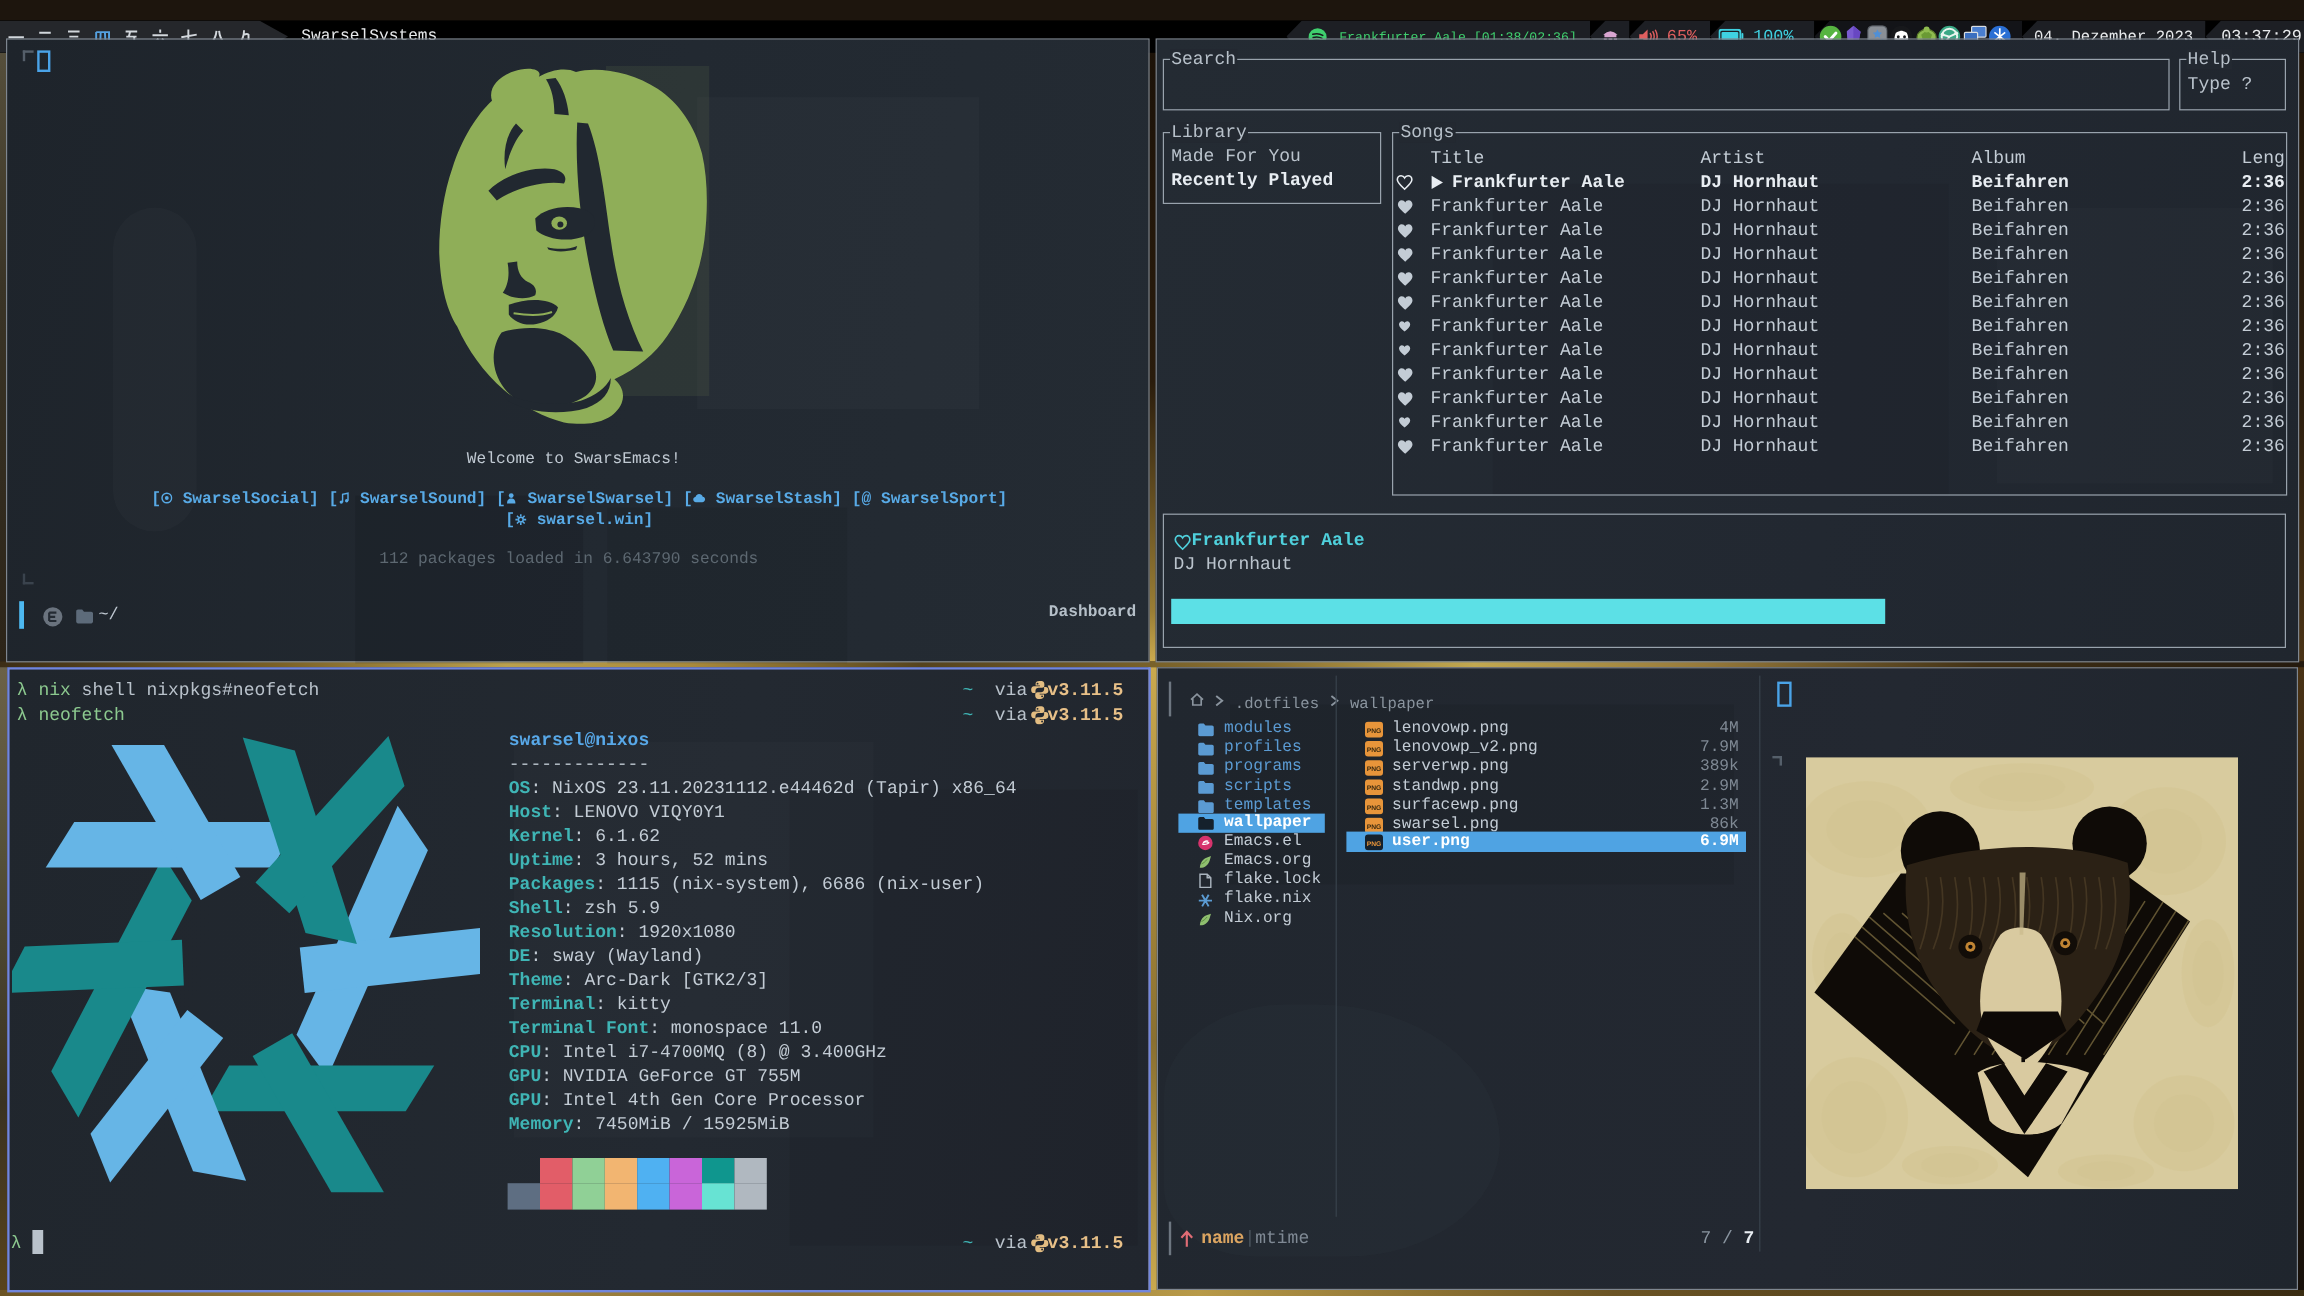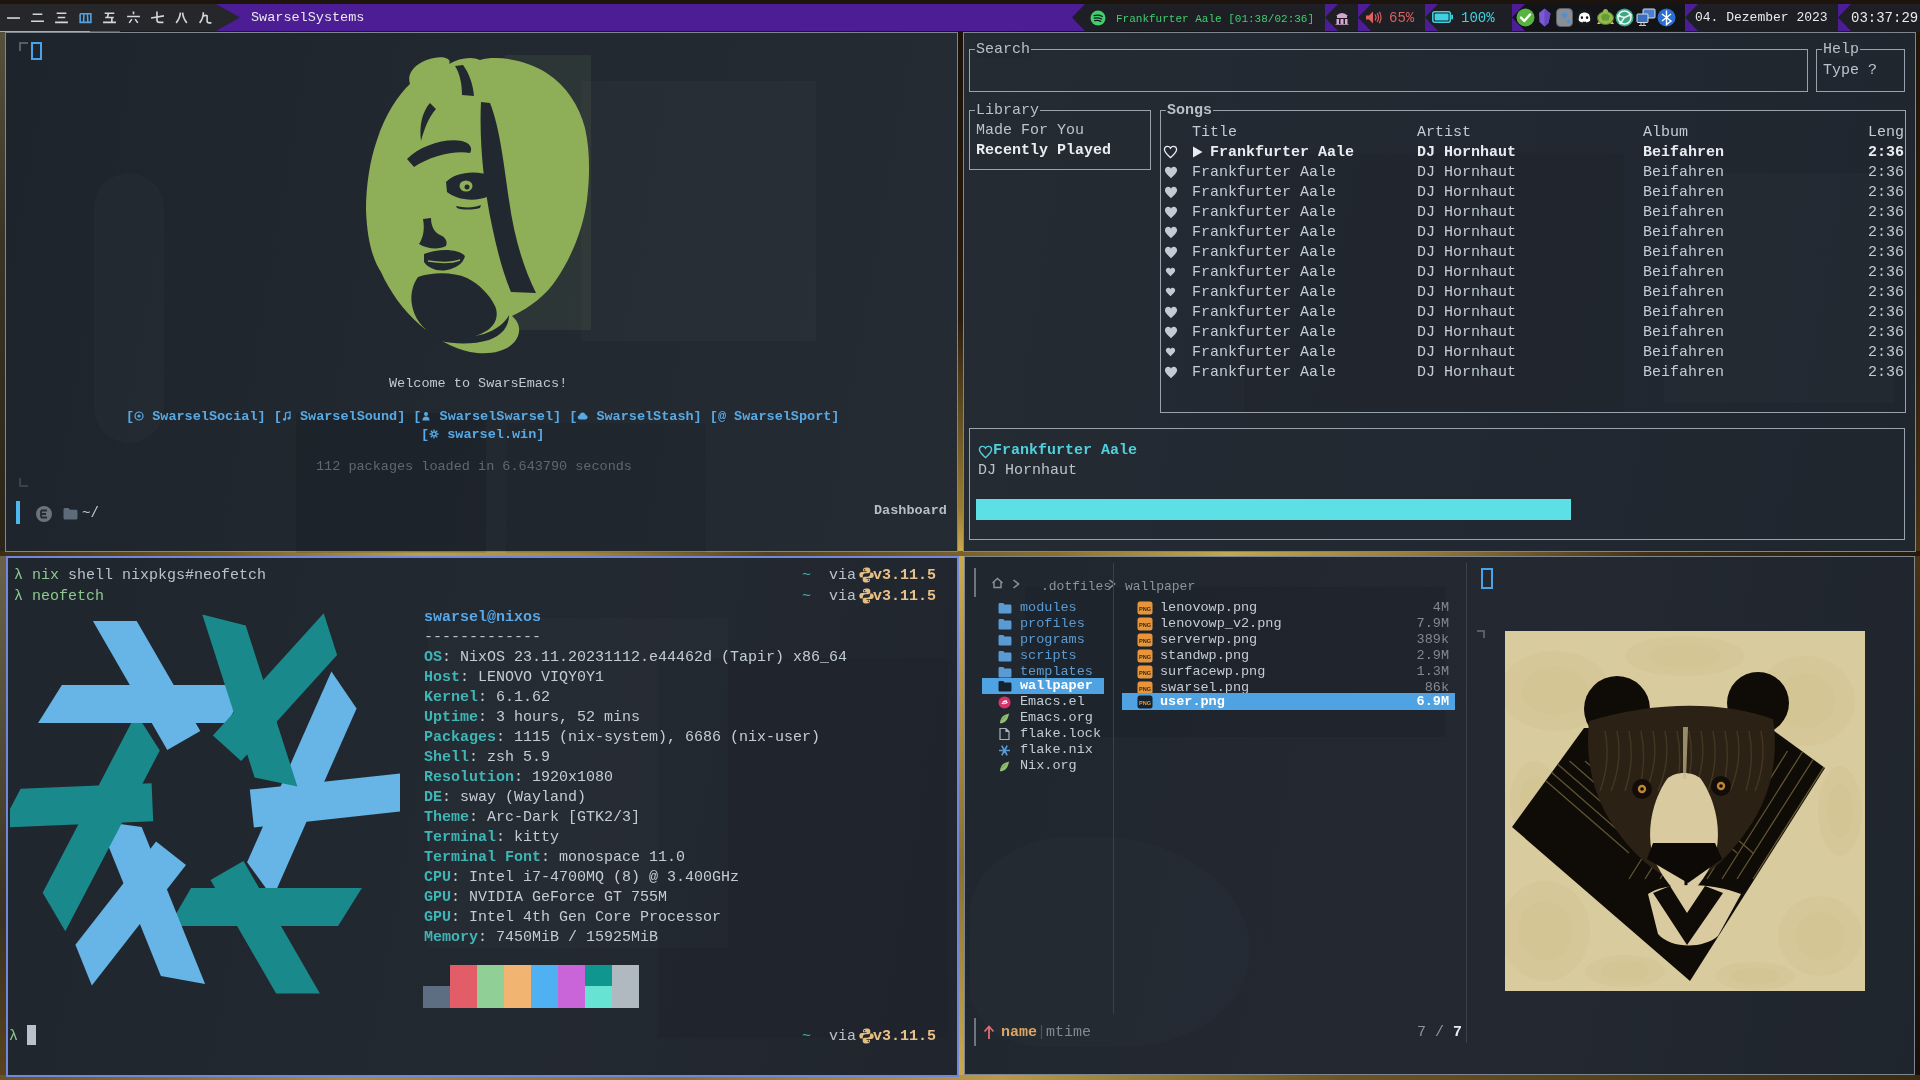--- a/index.html
+++ b/index.html
@@ -13,21 +13,21 @@
   #wp-mid{left:0;top:551px;width:1920px;height:5px;background:linear-gradient(90deg,#3c2d15 0,#7a6026 12%,#baa04e 22%,#a8893c 30%,#55431e 40%,#8a7030 55%,#c2a850 64%,#96793a 74%,#403015 86%,#241a0e 100%);}
   #wp-bot{left:0;top:1075px;width:1920px;height:5px;background:linear-gradient(90deg,#6b5424 0,#a98b42 18%,#8a7034 35%,#b89a48 52%,#6b5424 70%,#3a2c12 100%);}
   #wp-l1{left:0;top:32px;width:5px;height:519px;background:linear-gradient(180deg,#57503c 0,#3a3426 40%,#2c2418 100%);}
   #wp-l2{left:0;top:556px;width:6px;height:519px;background:linear-gradient(180deg,#6b6148 0,#55503a 30%,#3a3222 70%,#58431c 100%);}
   #wp-r1{left:1915px;top:32px;width:5px;height:519px;background:linear-gradient(180deg,#221609 0,#2e1f0e 60%,#4a3315 100%);}
   #wp-r2{left:1915px;top:556px;width:5px;height:519px;background:linear-gradient(180deg,#4a3315 0,#2a1c0c 50%,#17100a 100%);}
   #wp-g1{left:958px;top:32px;width:5px;height:519px;background:linear-gradient(180deg,#1c1208 0,#2a1c0c 55%,#9a7e35 92%,#caa94e 100%);}
   #wp-g2{left:957px;top:556px;width:7px;height:519px;background:linear-gradient(180deg,#caa94e 0,#ab8c3c 30%,#8a7030 60%,#caa94e 100%);}
 
   
-  #bar{left:0;top:4px;width:1920px;height:27px;background:#4c1d95;}
+  #bar{left:0;top:17px;width:1920px;height:27px;background:#000000;}
   #wsseg{position:absolute;left:0;top:0;height:27px;width:240px;background:#25272b;clip-path:polygon(0 0,216px 0,240px 13.5px,216px 27px,0 27px);}
   .mod{position:absolute;top:0;height:27px;background:#1d1f24;}
 
   
   #emacs{left:5px;top:32px;width:951px;height:518px;background:linear-gradient(100deg,#1e242b 0%,#222931 55%,#242b33 100%);border:1px solid #7e8690;}
   #music{left:963px;top:32px;width:951px;height:518px;background:linear-gradient(100deg,#242b33 0%,#222831 60%,#20262e 100%);border:1px solid #7e8690;}
   #kitty{left:6px;top:556px;width:949px;height:517px;background:linear-gradient(100deg,#20262d 0%,#232931 60%,#21262e 100%);border:2px solid #7186dd;}
   #yazi{left:964px;top:556px;width:949px;height:517px;background:linear-gradient(100deg,#21272f 0%,#232831 60%,#1f252d 100%);border:1px solid #7e8690;}
 
   
@@ -225,21 +225,21 @@
     </div>
   <div class="tbox" style="left:852px;top:16px;width:87px;height:41px;">
       <span class="tlabel">Help</span>
     <span class="t" style="left:6px;top:13px;">Type ?</span>
     </div>
   <div class="tbox" style="left:5px;top:77px;width:180px;height:58px;">
       <span class="tlabel">Library</span>
     <span class="t" style="left:6px;top:12px;">Made For You</span>
     <span class="t b" style="left:6px;top:32px;color:#e8edf2;">Recently Played</span>
     </div>
-  <div class="tbox" style="left:196px;top:77px;width:744px;height:301px;font-weight:bold;">
+  <div class="tbox" style="left:196px;top:77px;width:744px;height:301px;">
       <span class="tlabel">Songs</span>
     </div>
   <span class="row" style="left:228px;top:90px;">Title</span>
   <span class="row" style="left:453px;top:90px;">Artist</span>
   <span class="row" style="left:679px;top:90px;">Album</span>
   <span class="row" style="left:904px;top:90px;">Leng</span>
   <div id="songrows">
   <svg class="abs" style="left:199px;top:112px" width="15" height="14" viewBox="0 0 16 15" fill="none" stroke="#e8edf2" stroke-width="1.4">
         <path d="M8 13.5C4.5 10.2 1.5 7.8 1.5 5.2 1.5 3.1 3 1.5 4.9 1.5 6.2 1.5 7.4 2.3 8 3.4 8.6 2.3 9.8 1.5 11.1 1.5 13 1.5 14.5 3.1 14.5 5.2 14.5 7.8 11.5 10.2 8 13.5Z"></path>
       </svg>
@@ -421,21 +421,21 @@
 <div class="win" id="yazi">
   <div class="abs" style="left:5px;top:280px;width:280px;height:210px;background:rgba(120,150,170,0.03);border-radius:40% 60% 50% 30%;"></div>
   <div class="abs" style="left:60px;top:30px;width:420px;height:150px;background:rgba(0,0,0,0.07);"></div>
   <div class="abs" style="left:9px;top:11px;width:2px;height:29px;background:#6d7680;"></div>
   <svg class="abs" style="left:26px;top:20px" width="13" height="12" viewBox="0 0 13 12" fill="none" stroke="#8a949e" stroke-width="1.4">
       <path d="M1.5 6L6.5 1.5L11.5 6M3 5V10.5H10V5"></path>
     </svg>
   <svg class="abs" style="left:47px;top:22px" width="8" height="10" viewBox="0 0 8 10" fill="none" stroke="#8a949e" stroke-width="1.6">
       <path d="M1.5 1L6.5 5L1.5 9"></path>
     </svg>
-  <span class="t" style="left:76px;top:22px;color:#8a949e;font-size:13px;">.dotfiles</span>
+  <span class="t" style="left:64px;top:22px;color:#8a949e;font-size:13px;">.dotfiles</span>
   <svg class="abs" style="left:143px;top:22px" width="8" height="10" viewBox="0 0 8 10" fill="none" stroke="#8a949e" stroke-width="1.6">
       <path d="M1.5 1L6.5 5L1.5 9"></path>
     </svg>
   <span class="t" style="left:160px;top:22px;color:#8a949e;font-size:13px;">wallpaper</span>
   <svg class="abs" style="left:33px;top:45px" width="14" height="12" viewBox="0 0 15 13" fill="#5b9bd3">
       <path d="M0.5 2.5C0.5 1.7 1.2 1 2 1H5.5L7 2.8H13C13.8 2.8 14.5 3.5 14.5 4.3V11C14.5 11.8 13.8 12.5 13 12.5H2C1.2 12.5 0.5 11.8 0.5 11Z"></path>
     </svg>
   <span class="t" style="left:55px;top:43px;color:#5b9bd3;font-size:13.5px;">modules</span>
   <svg class="abs" style="left:33px;top:61px" width="14" height="12" viewBox="0 0 15 13" fill="#5b9bd3">
       <path d="M0.5 2.5C0.5 1.7 1.2 1 2 1H5.5L7 2.8H13C13.8 2.8 14.5 3.5 14.5 4.3V11C14.5 11.8 13.8 12.5 13 12.5H2C1.2 12.5 0.5 11.8 0.5 11Z"></path>

